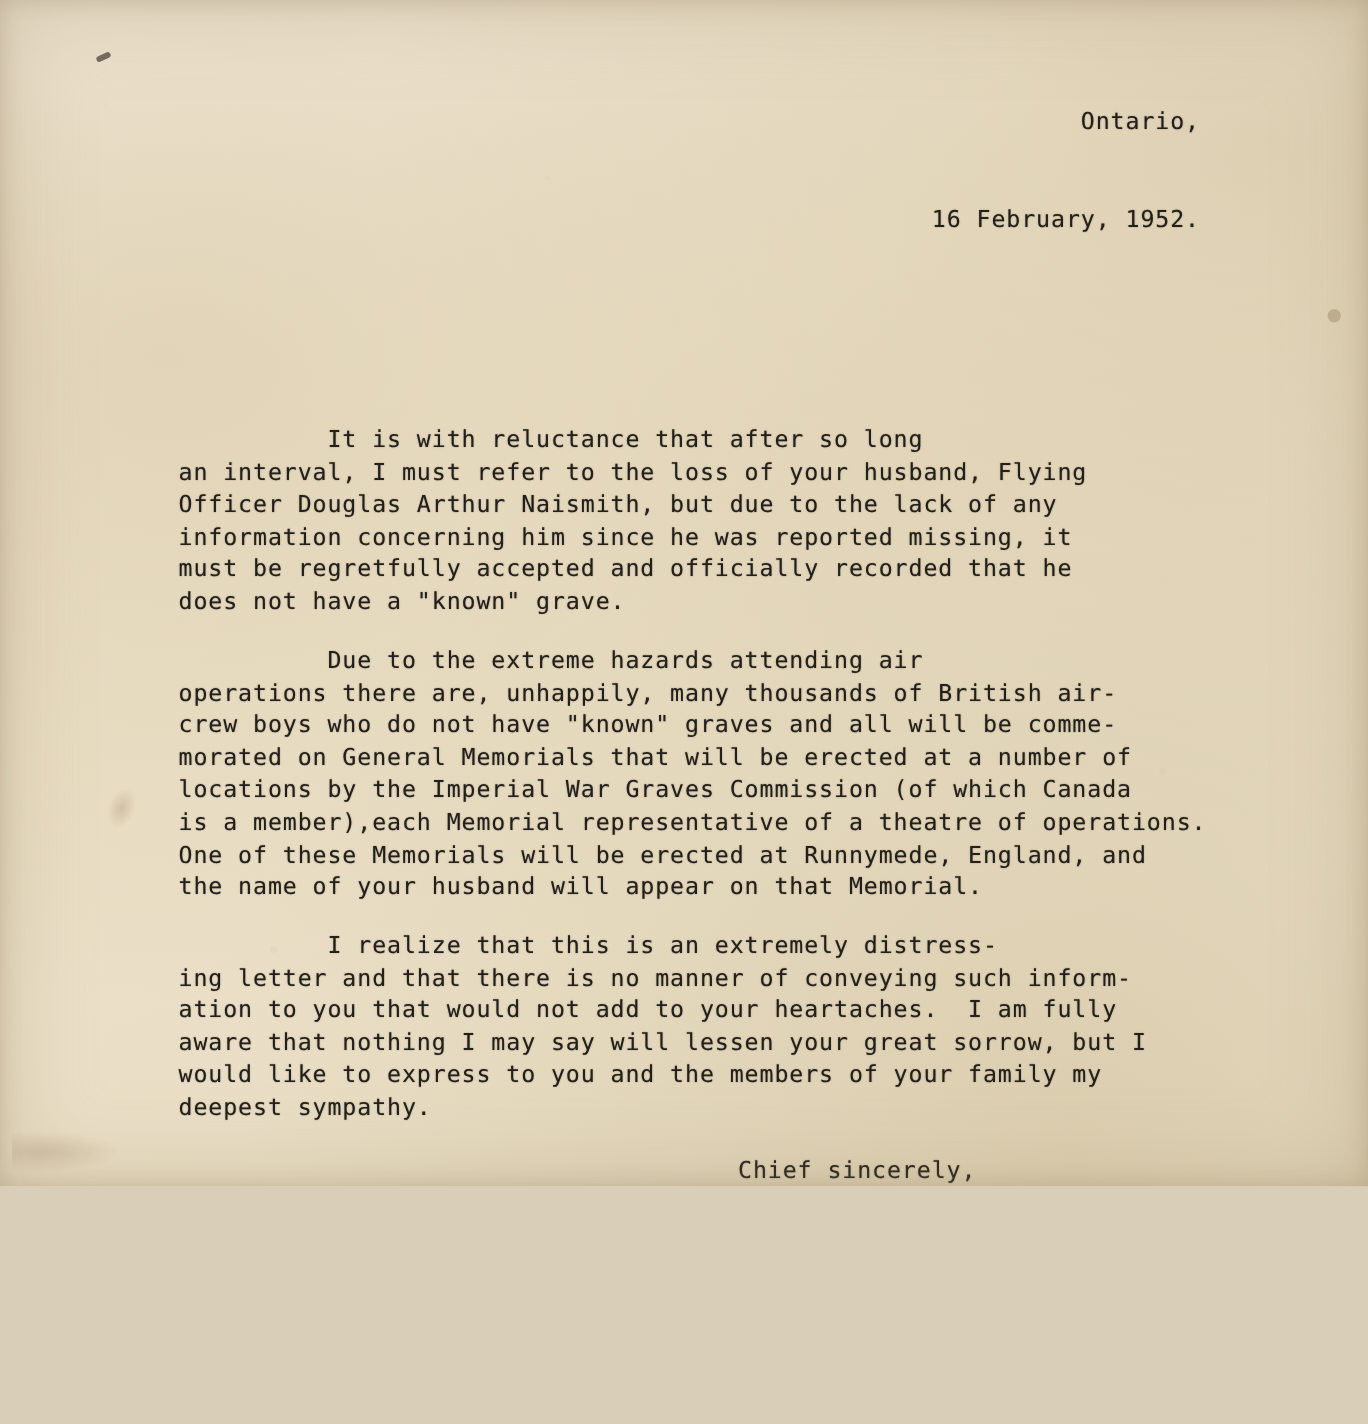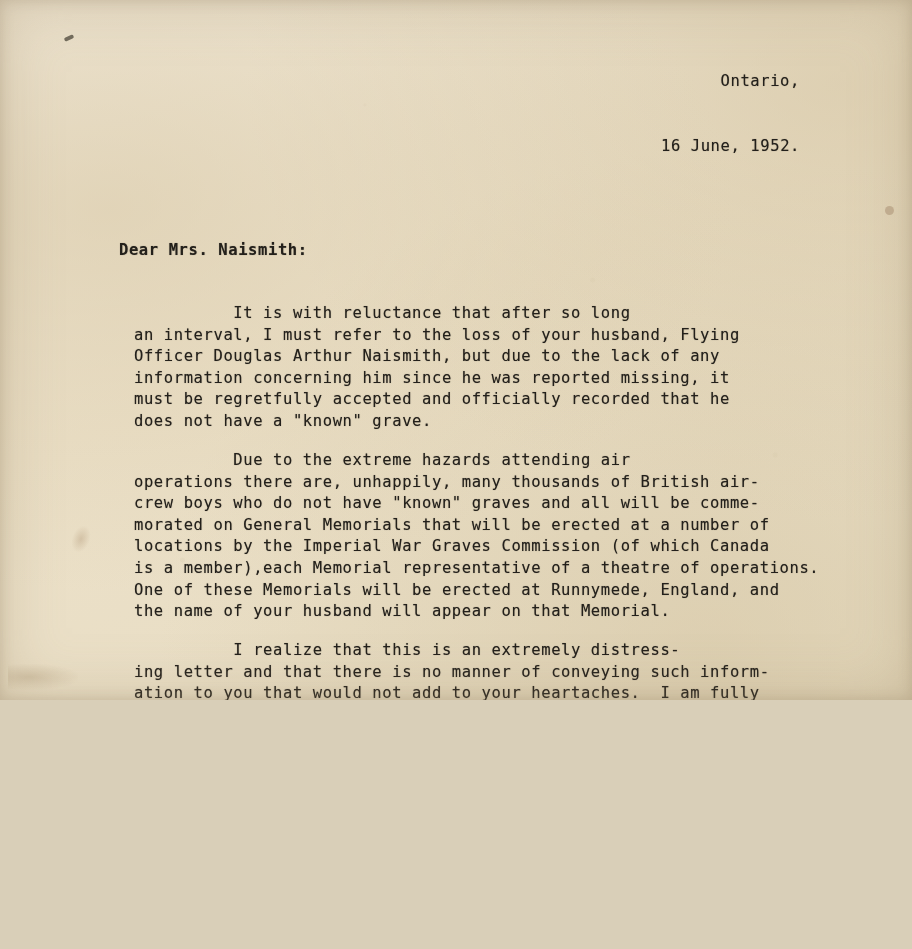--- a/index.html
+++ b/index.html
@@ -3,21 +3,21 @@
 <meta charset="utf-8">
 <style>
   html, body {
     margin: 0;
     padding: 0;
     background: #d9cfb8;
   }
   .page {
     position: relative;
     width: 912px;
-    height: 700px;
+    height: 791px;
     background: #efe6d2;
     background-image:
       radial-gradient(ellipse at 12% 30%, rgba(214,198,164,0.55) 0%, rgba(214,198,164,0) 55%),
       radial-gradient(ellipse at 92% 12%, rgba(206,189,153,0.5) 0%, rgba(206,189,153,0) 50%),
       radial-gradient(ellipse at 78% 95%, rgba(209,193,158,0.5) 0%, rgba(209,193,158,0) 55%),
       linear-gradient(160deg, #f2eada 0%, #ece1c9 45%, #e6dbc1 100%);
     overflow: hidden;
     font-family: "DejaVu Sans Mono", "Liberation Mono", monospace;
     color: #2a2620;
     text-decoration: underline;
@@ -53,21 +53,21 @@
   .header-block {
     top: 28px;
     right: 112px;
     text-align: right;
   }
   .header-line { display: block; }
 
   .addressee { top: 157px; left: 119px; }
   .salutation { top: 240px; left: 119px; font-weight: bold; }
 
-  .para { left: 134px; width: 730px; margin-top: 20px; }
+  .para { left: 119px; width: 730px; }
   .para1 { top: 283px; }
   .para2 { top: 430px; }
   .para3 { top: 620px; }
 
   .closing { top: 770px; left: 492px; }
   .sig-block { top: 830px; left: 492px; }
 
   .signature {
     position: absolute;
     top: 795px;
@@ -136,25 +136,24 @@
 
   <div class="grain"></div>
 
   <div class="mark-top-left"></div>
   <div class="mark-right-dot"></div>
   <div class="mark-left-streak"></div>
   <div class="mark-bottom-left"></div>
 
   <div class="typed header-block">
     <span class="header-line">Ontario,</span>
-    <span class="header-line">16 June, 1952.</span>
+    <span class="header-line">16 February, 1952.</span>
   </div>
 
 
-  <div class="typed salutation">Dear Mrs. Naismith:</div>
 
   <div class="typed para para1">          It is with reluctance that after so long
 an interval, I must refer to the loss of your husband, Flying
 Officer Douglas Arthur Naismith, but due to the lack of any
 information concerning him since he was reported missing, it
 must be regretfully accepted and officially recorded that he
 does not have a "known" grave.</div>
   <div class="typed para para3">          I realize that this is an extremely distress-
 ing letter and that there is no manner of conveying such inform-
 ation to you that would not add to your heartaches.  I am fully

